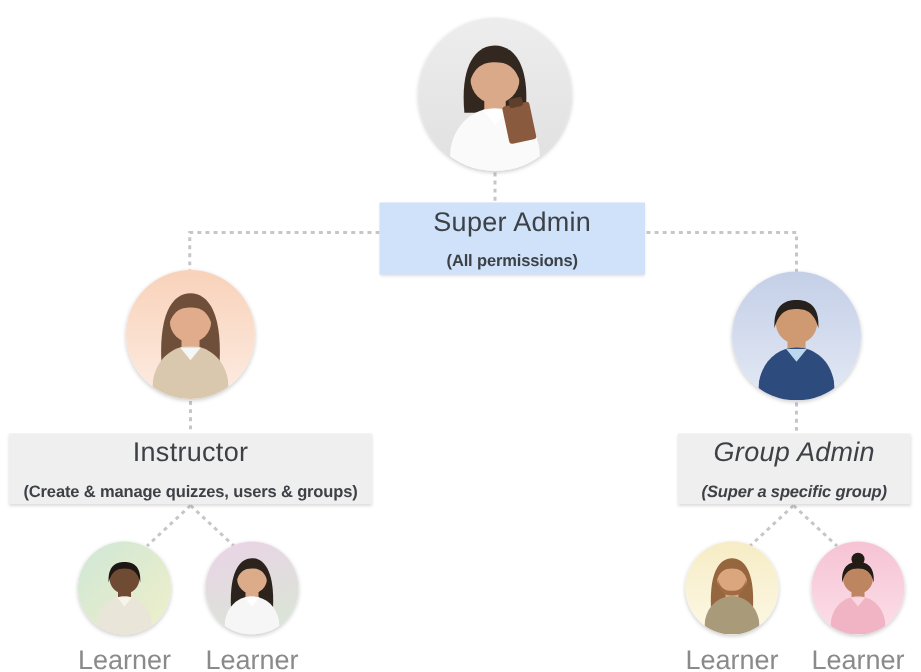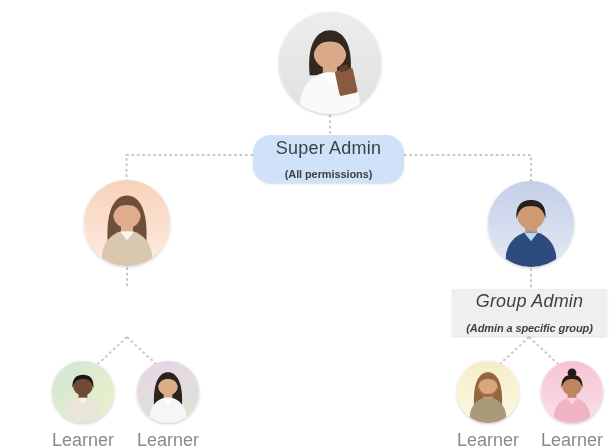--- a/index.html
+++ b/index.html
@@ -107,29 +107,33 @@
       <svg viewBox="0 0 100 100" xmlns="http://www.w3.org/2000/svg">
         <rect x="43" y="46" width="14" height="16" fill="#bd8660"></rect>
         <path d="M50,59 C36,59 24,69 21,85 L20,100 L80,100 L79,85 C76,69 64,59 50,59 Z" fill="#f1b4c4"></path>
         <path d="M42,60 L50,70 L58,60 Z" fill="#f8d7e0"></path>
         <circle cx="50" cy="40" r="16" fill="#bd8660"></circle>
         <path d="M33,44 C32,27 40,22 50,22 C60,22 68,27 67,44 C64,32 58,29 50,29 C42,29 36,32 33,44 Z" fill="#231c16"></path>
         <circle cx="50" cy="19" r="7" fill="#231c16"></circle>
       </svg>
     </div>
 
-  <div class="node-box" style="left: 253px; top: 135px; width: 151px; height: 48px; background: rgb(207, 226, 250); border-radius: 18px;">
+  <div class="node-box" style="left: 253px; top: 135px; width: 177px; height: 48px; background: rgb(207, 226, 250);">
     <div class="node-title">Super Admin</div>
     <div class="node-sub">(All permissions)</div>
   </div>
 
+  <div class="node-box" style="left: 6px; top: 289px; width: 242px; height: 47px; background: rgb(239, 239, 239);">
+    <div class="node-title">Instructor</div>
+    <div class="node-sub">(Create &amp; manage quizzes, users &amp; groups)</div>
+  </div>
 
   <div class="node-box" style="left: 452px; top: 289px; width: 155px; height: 47px; background: rgb(239, 239, 239); font-style: italic;">
     <div class="node-title">Group Admin</div>
-    <div class="node-sub">(Admin a specific group)</div>
+    <div class="node-sub">(Super a specific group)</div>
   </div>
 
   <div class="learner-label" style="left:38px;top:430px;">Learner</div>
   <div class="learner-label" style="left:123px;top:430px;">Learner</div>
   <div class="learner-label" style="left:443px;top:430px;">Learner</div>
   <div class="learner-label" style="left:527px;top:430px;">Learner</div>
 
 </div>
 
 </body></html>

